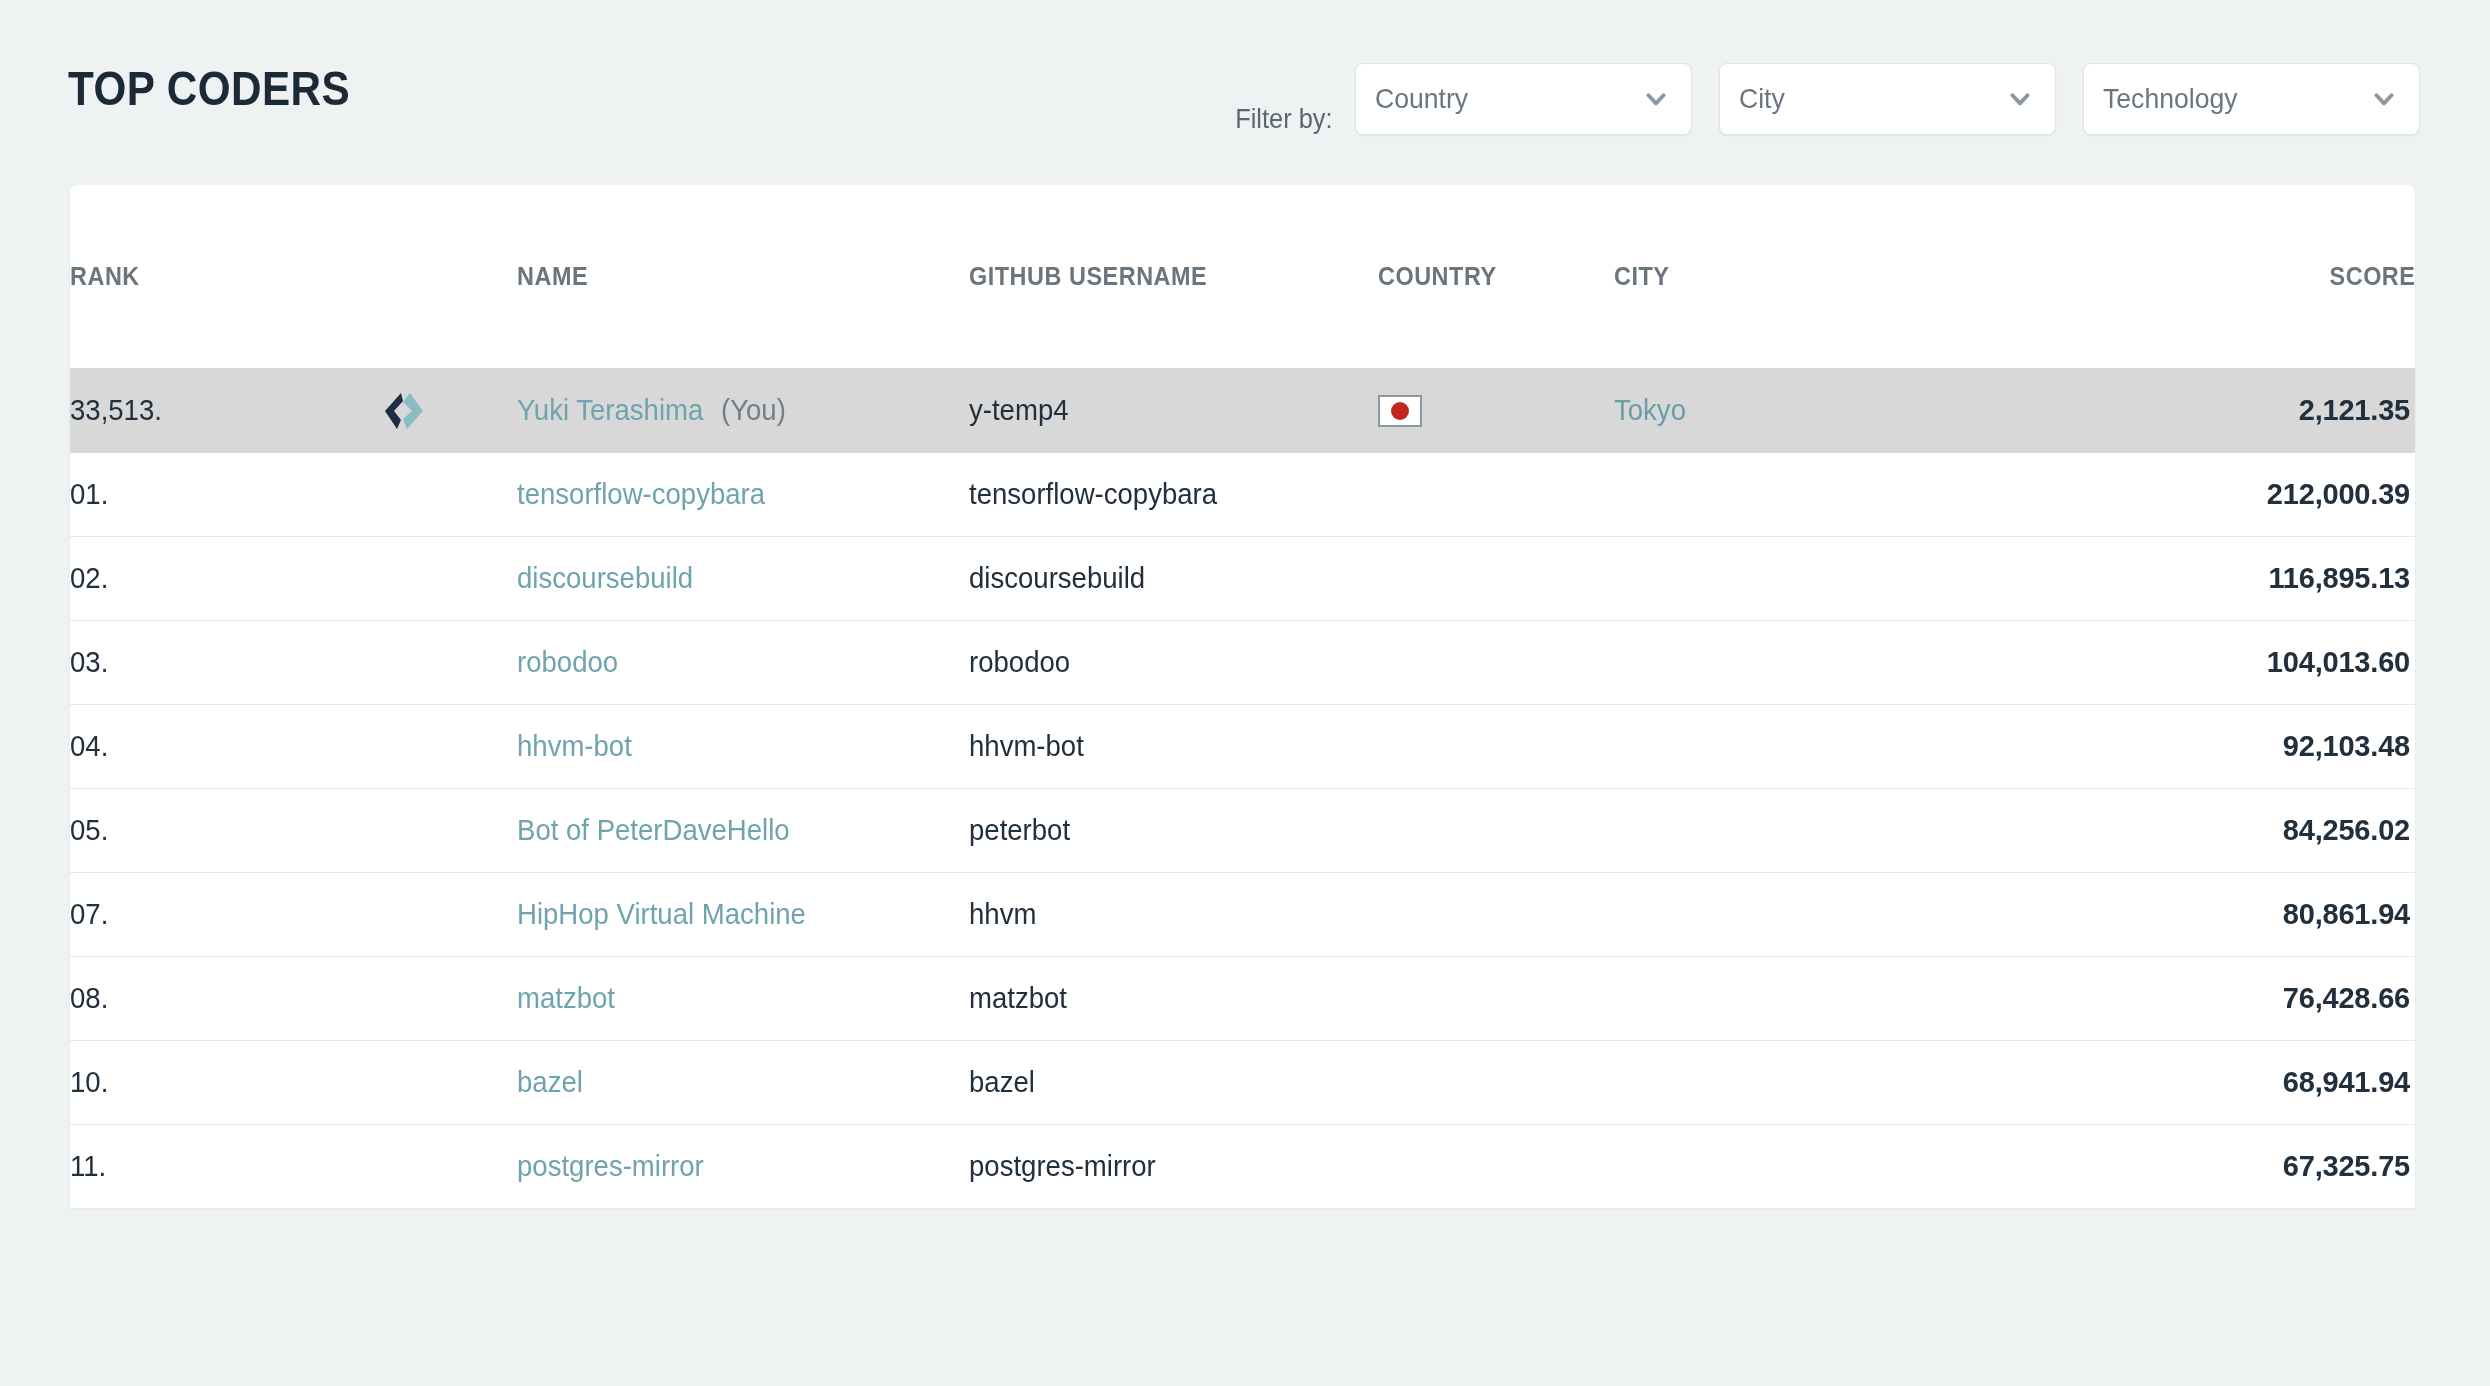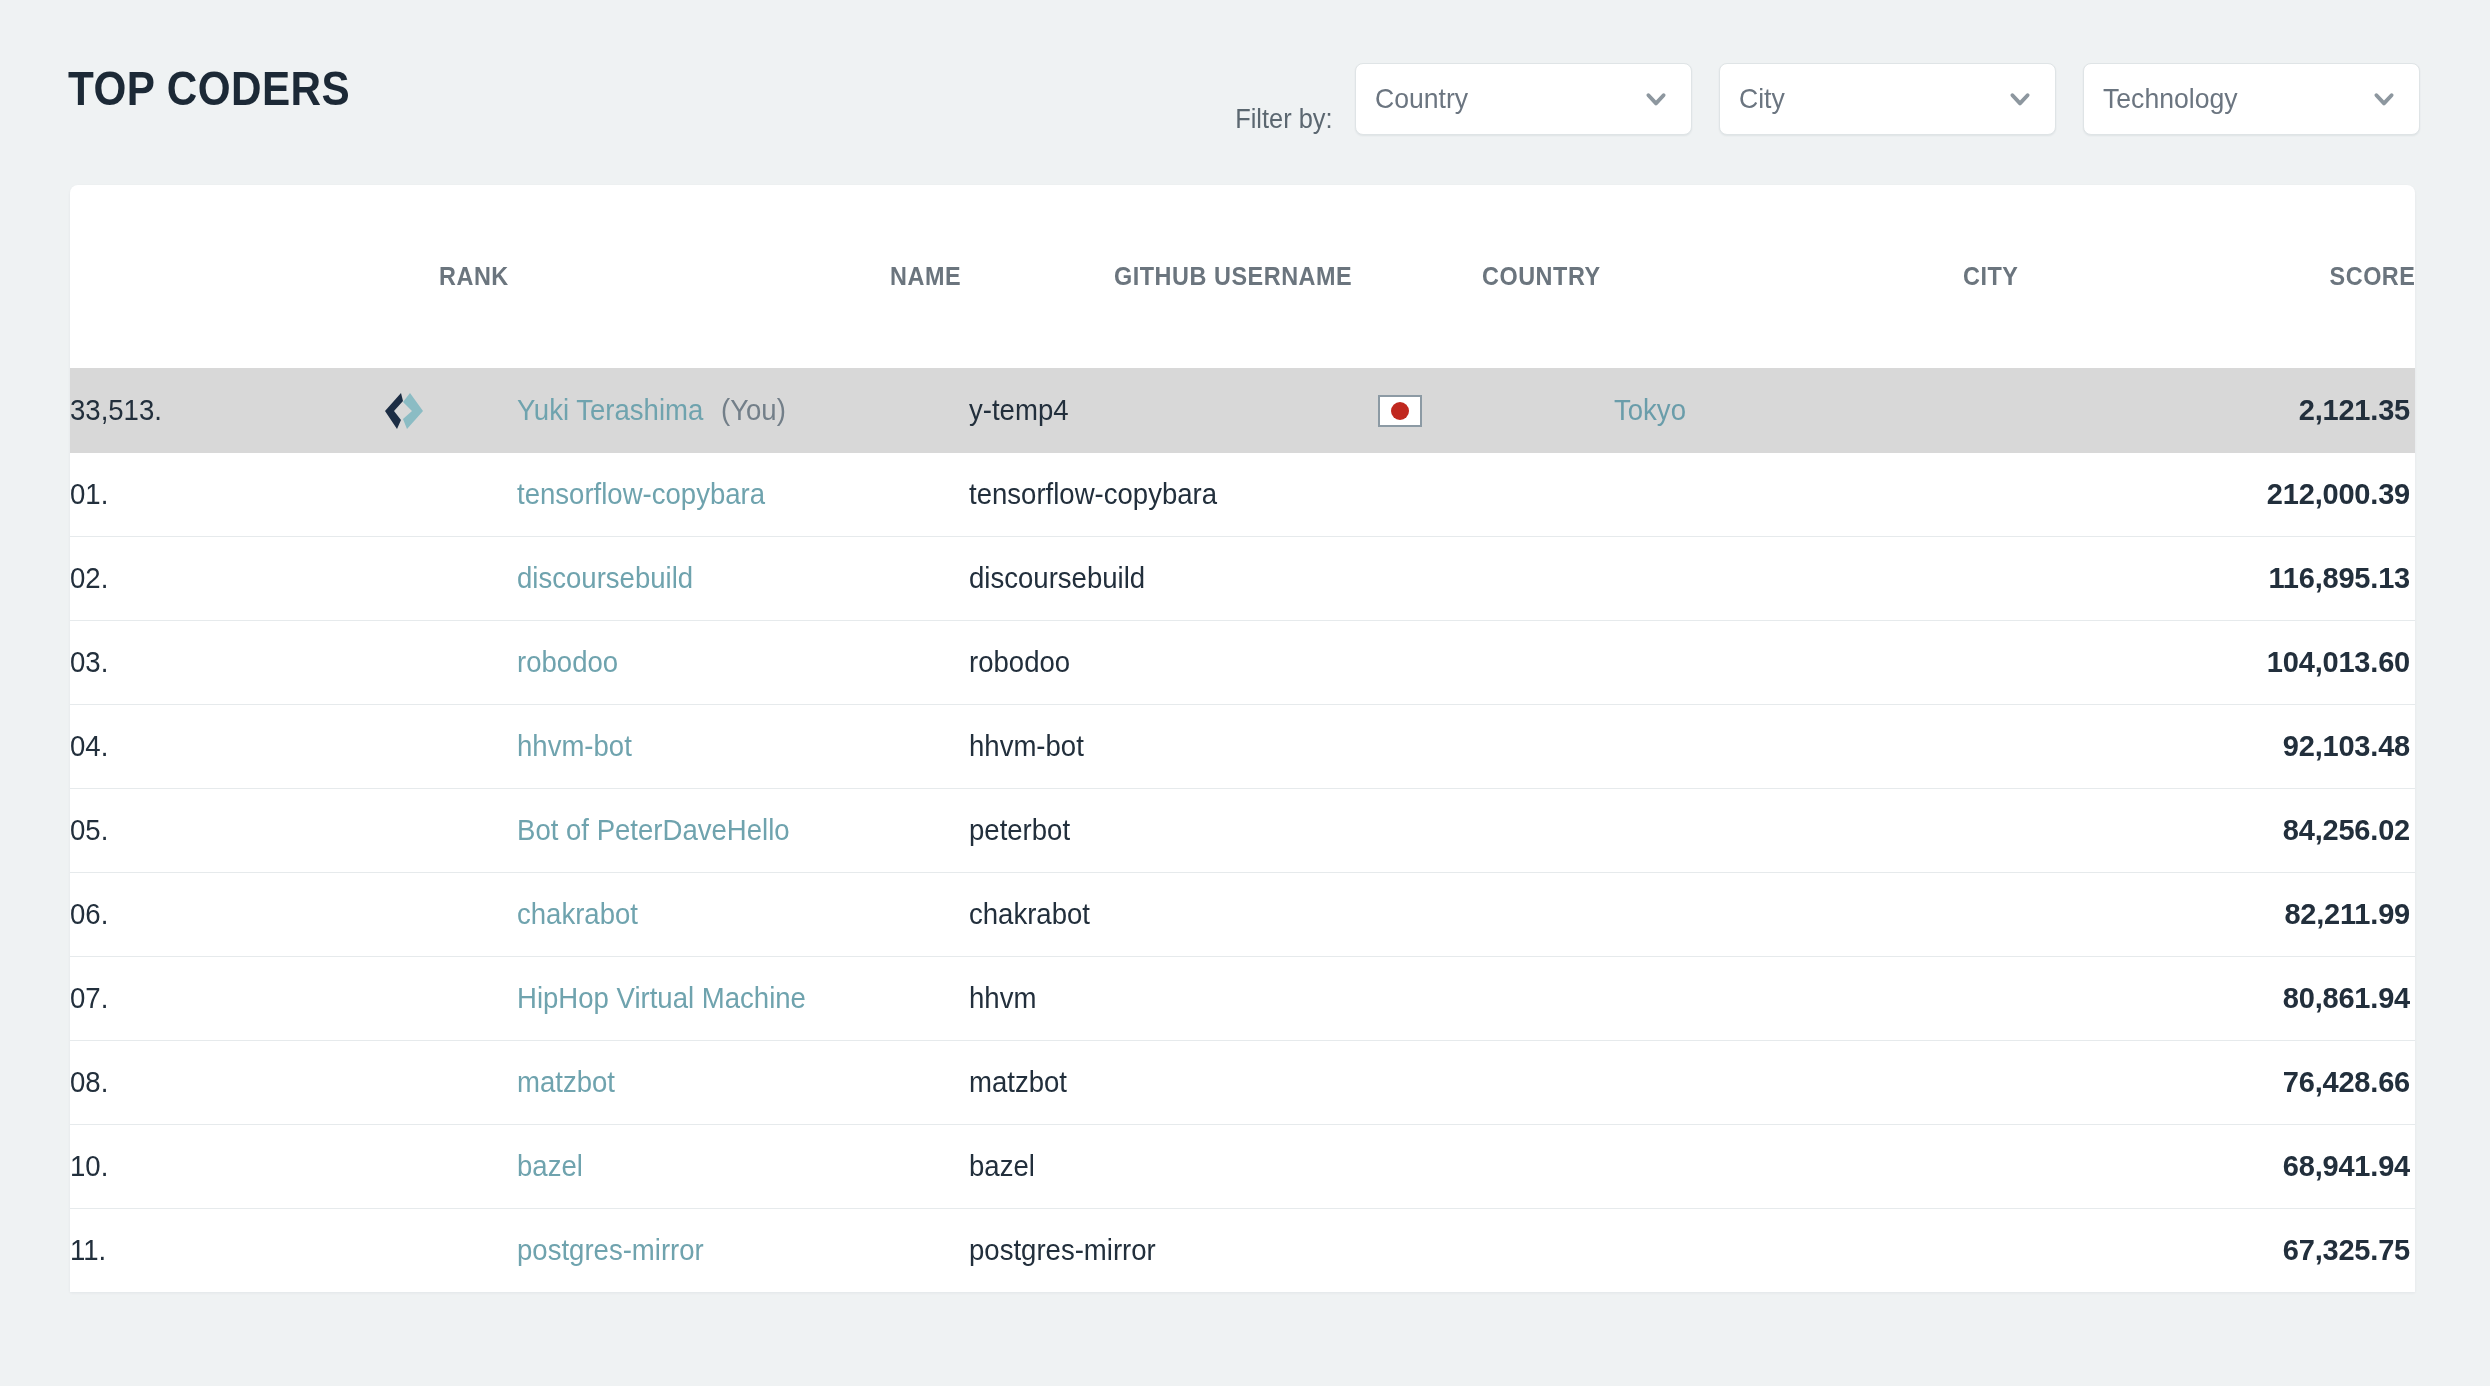--- a/index.html
+++ b/index.html
@@ -108,21 +108,21 @@
     box-shadow: 0 1px 3px rgba(20,40,60,0.06);
   }
 
   table.leaderboard {
     width: 100%;
     border-collapse: collapse;
     table-layout: fixed;
   }
 
   table.leaderboard th {
-    text-align: right;
+    text-align: left;
     vertical-align: middle;
     font-size: 26px;
     font-weight: bold;
     color: #6b757e;
     letter-spacing: 0.6px;
     text-transform: uppercase;
     height: 183px;
     padding: 0;
     font-family: "Liberation Sans Narrow", "Liberation Sans", sans-serif;
     white-space: nowrap;
@@ -425,29 +425,20 @@
         <tr class="data-row">
           <td><span class="rank-cell">05.</span></td>
           <td></td>
           <td><a href="#" class="name-link">Bot of PeterDaveHello</a></td>
           <td><span class="username-cell">peterbot</span></td>
           <td></td>
           <td></td>
           <td class="score-cell">84,256.02</td>
         </tr>
 
-        <tr class="data-row">
-          <td><span class="rank-cell">06.</span></td>
-          <td></td>
-          <td><a href="#" class="name-link">chakrabot</a></td>
-          <td><span class="username-cell">chakrabot</span></td>
-          <td></td>
-          <td></td>
-          <td class="score-cell">82,211.99</td>
-        </tr>
 
         <tr class="data-row">
           <td><span class="rank-cell">07.</span></td>
           <td></td>
           <td><a href="#" class="name-link">HipHop Virtual Machine</a></td>
           <td><span class="username-cell">hhvm</span></td>
           <td></td>
           <td></td>
           <td class="score-cell">80,861.94</td>
         </tr>

